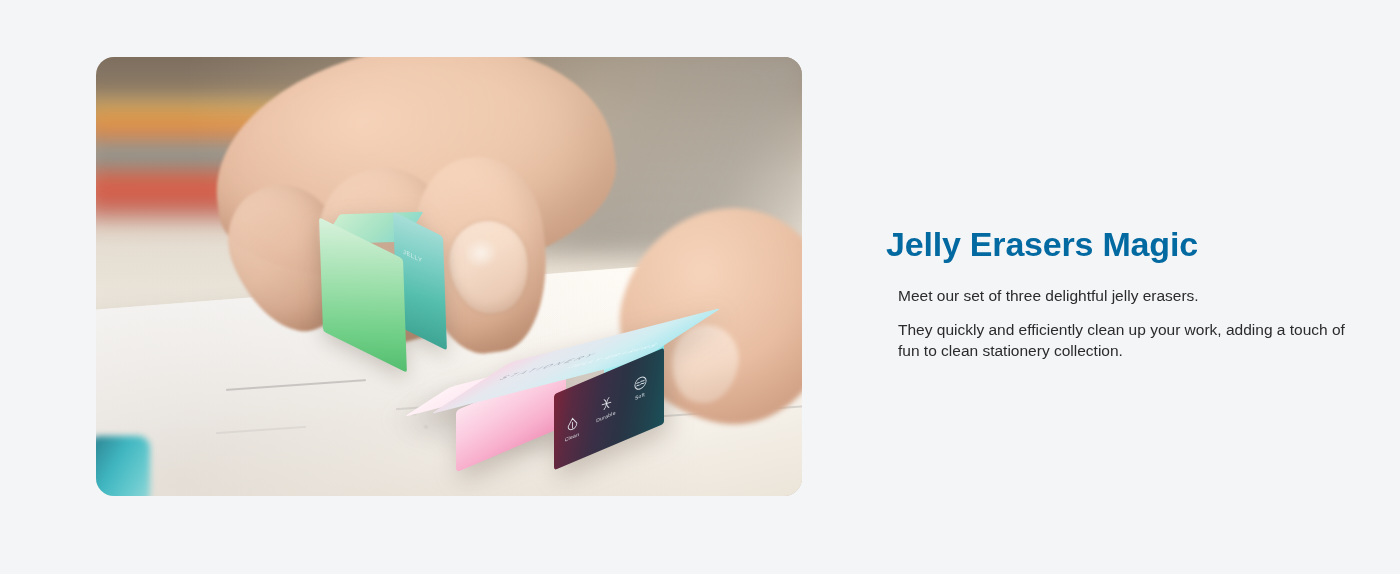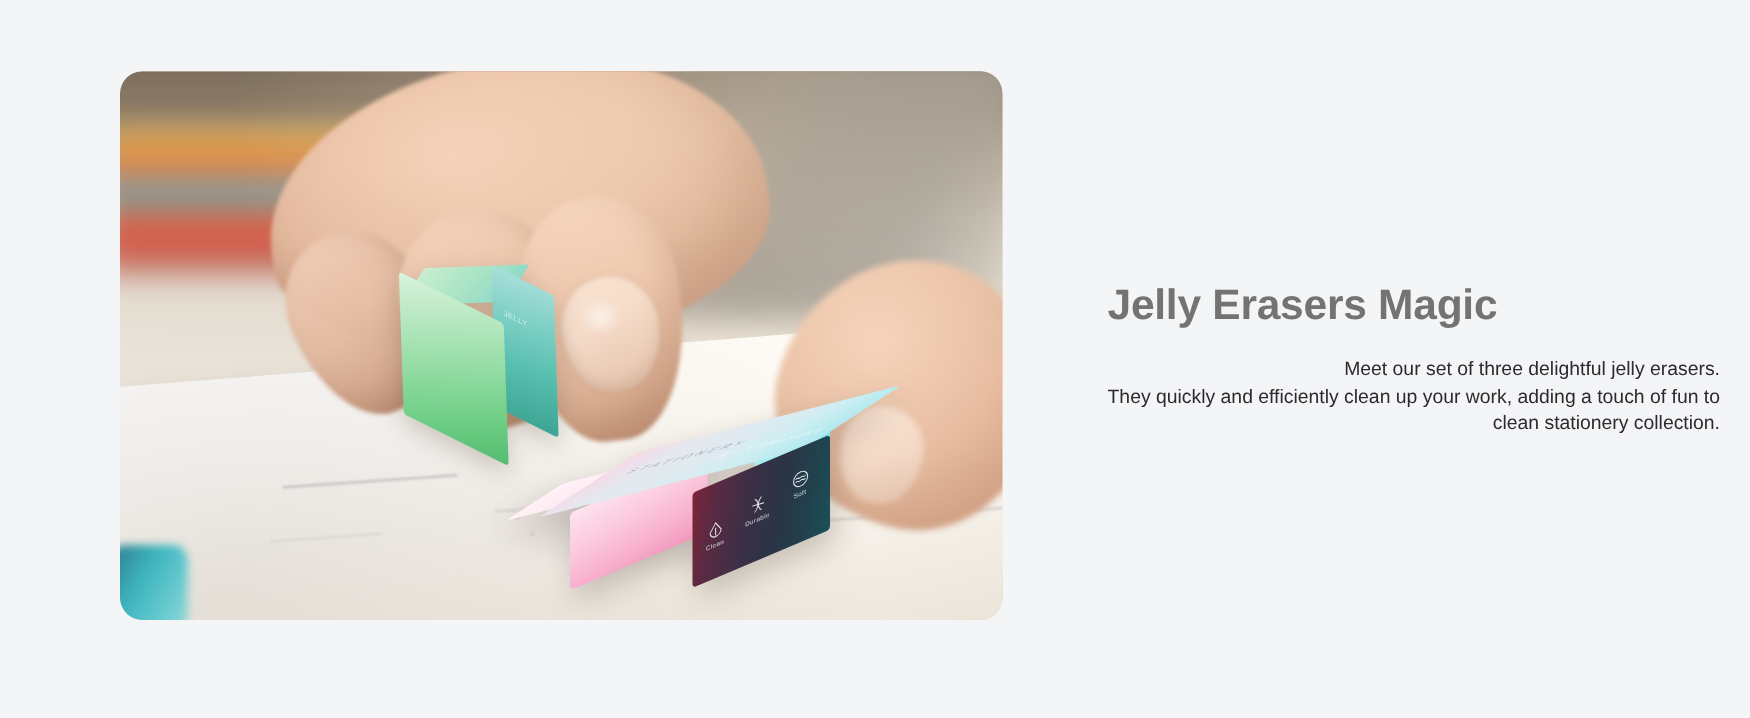--- a/index.html
+++ b/index.html
@@ -418,31 +418,31 @@
   
   .copy {
     position: absolute;
     left: 886px;
     top: 222px;
     width: 490px;
   }
   .headline {
     font-size: 34px;
     font-weight: bold;
-    color: #737373;
+    color: #0369a1;
     letter-spacing: -0.2px;
     line-height: 44px;
   }
   .body-copy {
     margin-top: 19px;
     font-size: 15.5px;
     line-height: 21.5px;
     color: #2b2b2d;
   }
-  .body-copy p { margin: 0; text-align: right; }
+  .body-copy p { margin: 12px; }
 </style>
 </head>
 <body>
 
 <div class="page">
 
   <div class="photo-card">
     <div class="photo-stage">
 
       <div class="bg-wash"></div>

